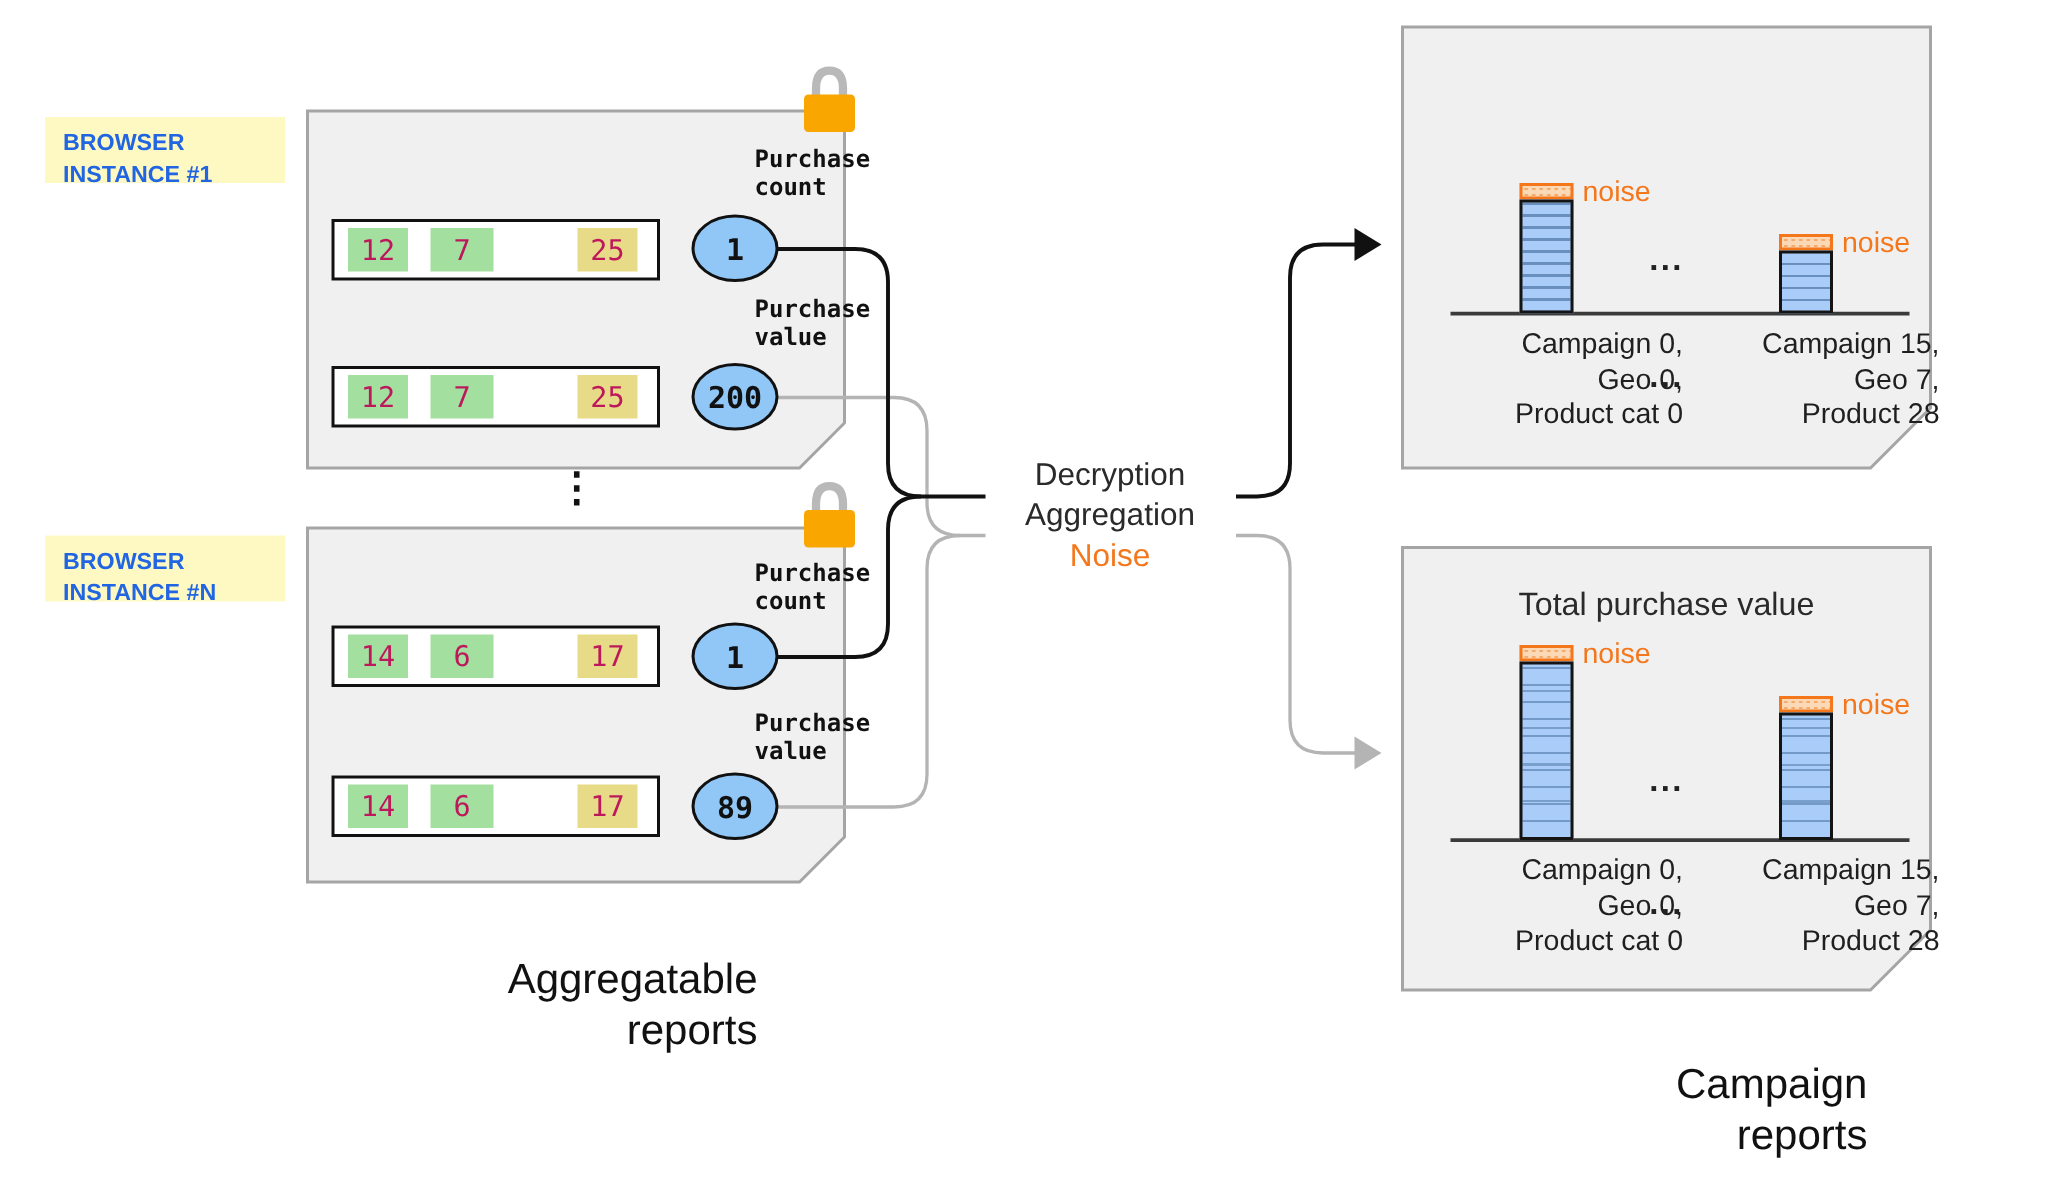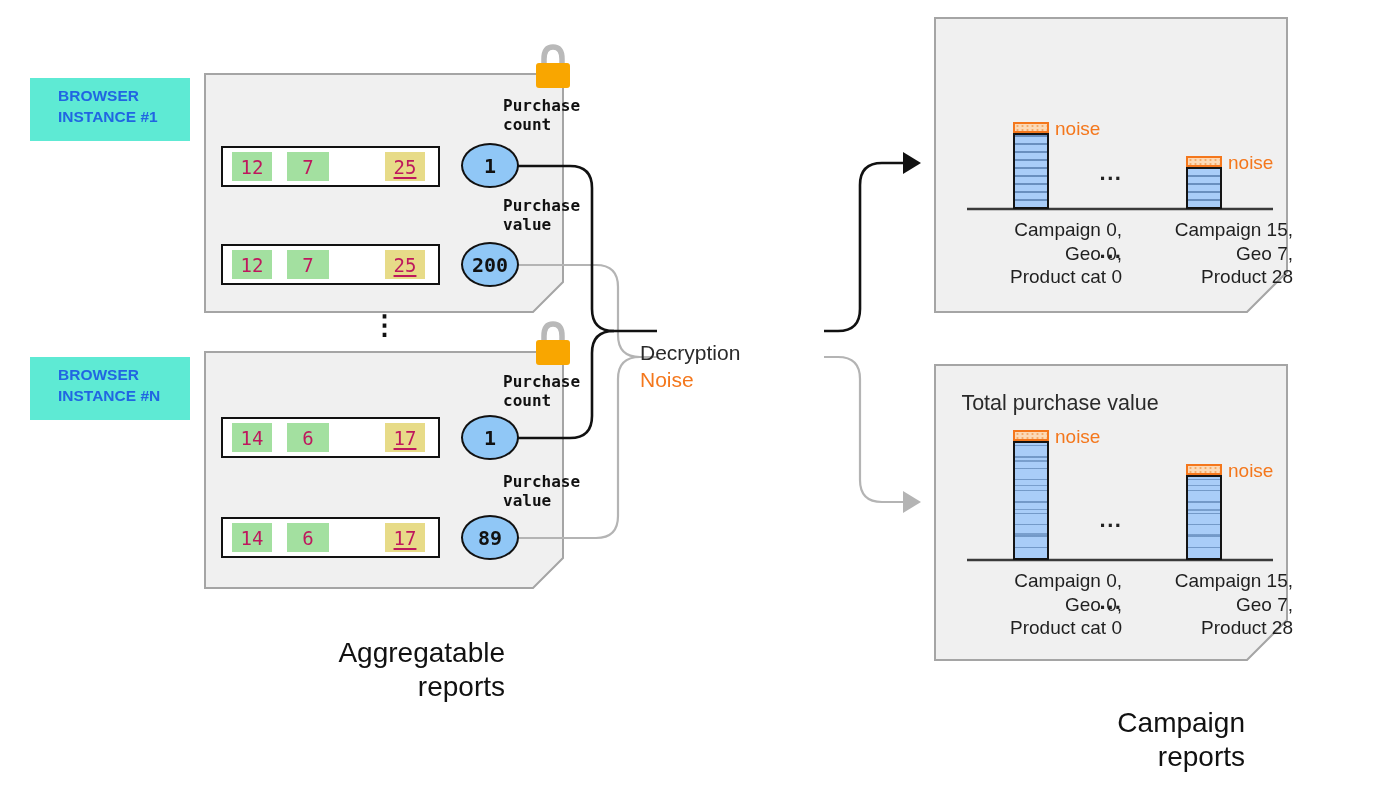--- a/index.html
+++ b/index.html
@@ -2,45 +2,45 @@
 <html><head>
 <meta charset="utf-8">
 <style>
   html,body{margin:0;padding:0;background:#fff;}
   .stage{position:relative;width:1374px;height:798px;background:#fff;overflow:hidden;
          font-family:"Liberation Sans",sans-serif;color:#1a1a1a;}
   .abs{position:absolute;}
   svg.bg{position:absolute;left:0;top:0;}
 
   
-  .instance-label{width:160px;height:63px;background:#5eead4;color:#2165e2;
-    font-weight:bold;font-size:15.5px;line-height:21px;padding:7px 0 0 28px;
+  .instance-label{width:160px;height:44px;background:#fef9c3;color:#2165e2;
+    font-weight:bold;font-size:15.5px;line-height:21px;padding:7px 0 0 12px;
     box-sizing:border-box;white-space:pre-line;}
 
   
   .metric-label{width:118px;font-family:"DejaVu Sans Mono",monospace;font-weight:bold;
     font-size:16px;line-height:19px;color:#111;white-space:pre-line;margin-left:48px;}
 
   
   .row-box{width:219px;height:41px;background:#fff;border:2.5px solid #111;box-sizing:border-box;}
   .cell{position:absolute;top:4px;height:29px;display:flex;align-items:center;justify-content:center;
     font-family:"DejaVu Sans Mono",monospace;font-size:19px;color:#be185d;}
   .cell.green{background:#a3e0a0;}
   .cell.yellow{background:#e7db88;}
-  .cell .u{text-decoration:underline;text-decoration-thickness:2px;text-underline-offset:3px;}
+  .cell .u{text-decoration-thickness:2px;text-underline-offset:3px;}
 
   
   .val-circle{width:58px;height:45px;background:#90c7f6;border:2.5px solid #111;border-radius:50%;
     box-sizing:border-box;display:flex;align-items:center;justify-content:center;
     font-family:"DejaVu Sans Mono",monospace;font-weight:bold;font-size:20px;color:#111;}
 
   .v-ellipsis{font-size:27px;font-weight:bold;color:#111;letter-spacing:0;line-height:27px;}
 
   
-  .process{width:200px;font-size:21px;line-height:27px;color:#2a2a2a;margin-top:36px;}
+  .process{width:200px;text-align:center;font-size:21px;line-height:27px;color:#2a2a2a;}
   .process .noise{color:#f4771c;}
 
   
   .chart-title{width:352px;text-align:center;font-size:21.5px;color:#2a2a2a;}
   .xlabel{width:180px;text-align:right;font-size:19px;line-height:23.5px;color:#1f1f1f;white-space:pre-line;}
   .dots{width:60px;text-align:center;font-size:22px;font-weight:bold;letter-spacing:1.5px;color:#222;}
 
   
   .bar{width:36px;display:flex;flex-direction:column;}
   .bar .cap{height:11px;border:2.5px solid #f4771c;box-sizing:border-box;background:#fbd9b6;
@@ -141,20 +141,21 @@
     <span class="cell green" style="left:9px;width:40px">14</span>
     <span class="cell green" style="left:64px;width:42px">6</span>
     <span class="cell yellow" style="left:162px;width:40px">
         <span class="u">17</span>
       </span>
   </div>
   <div class="abs val-circle" style="left:461px;top:515px">89</div>
 
   <div class="abs process" style="left:640px;top:303px">
     <div>Decryption</div>
+    <div>Aggregation</div>
     <div class="noise">Noise</div>
   </div>
 
 
   <div class="abs bar" style="left:1013px;bottom:589px">
     <span class="noise-tag">noise</span>
     <div class="cap"></div>
     <div class="fill striped-even" style="height: 76px;"></div>
   </div>
   <div class="abs bar" style="left:1186px;bottom:589px">
@@ -165,21 +166,21 @@
   <div class="abs dots" style="left:1081px;top:160px">...</div>
 
   <div class="abs xlabel" style="left:942px;top:218px">Campaign 0,
 Geo 0,
 Product cat 0</div>
   <div class="abs xlabel" style="left:1113px;top:218px">Campaign 15,
 Geo 7,
 Product 28</div>
   <div class="abs dots" style="left:1081px;top:238px">...</div>
 
-  <div class="abs chart-title" style="left:884px;top:391px">Total purchase value</div>
+  <div class="abs chart-title" style="left:935px;top:391px">Total purchase value</div>
 
   <div class="abs bar" style="left:1013px;bottom:238px">
     <span class="noise-tag">noise</span>
     <div class="cap"></div>
     <div class="fill striped-irregular" style="height: 119px;"></div>
   </div>
   <div class="abs bar" style="left:1186px;bottom:238px">
     <span class="noise-tag">noise</span>
     <div class="cap"></div>
     <div class="fill striped-irregular" style="height: 85px;"></div>

